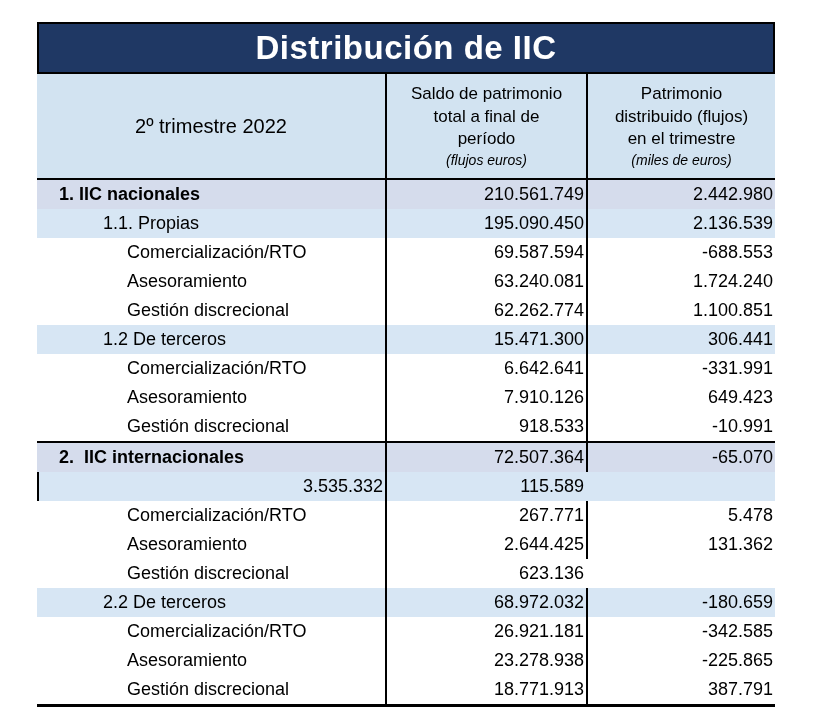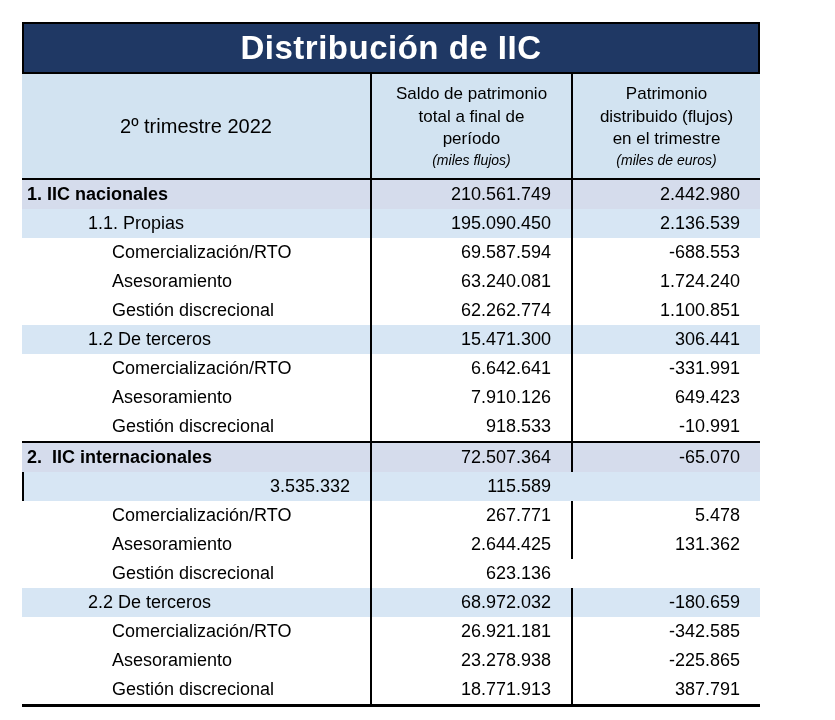--- a/index.html
+++ b/index.html
@@ -11,21 +11,21 @@
   }
   .page {
     position: relative;
     width: 835px;
     height: 720px;
     background: #ffffff;
     overflow: hidden;
   }
   .iic-table {
     position: absolute;
-    left: 22px;
+    left: 37px;
     top: 22px;
     width: 738px;
   }
   .title-bar {
     box-sizing: border-box;
     height: 52px;
     background: var(--title-bg, #1F3864);
     border: 2px solid var(--border, #000000);
     display: flex;
     align-items: center;
@@ -86,47 +86,47 @@
   .tbody .row.section { background: var(--section-bg, #D5DCEC); }
   .tbody .row.subsection { background: var(--subsection-bg, #D7E6F4); }
   .tbody .row.section-divider { border-top: 2px solid var(--border, #000000); }
   .tbody { border-bottom: 3px solid var(--border, #000000); }
   .tbody .cell {
     height: 100%;
     display: flex;
     align-items: center;
   }
   .col-label { white-space: pre; padding-left: 5px; }
-  .row.section .col-label { font-weight: bold; }
+  .row.section .col-label { font-weight: bold; margin-left: 17px; }
   .row.subsection .col-label { padding-left: 66px; }
   .row.detail .col-label { padding-left: 90px; }
   .col-num {
     justify-content: flex-end;
-    padding-right: 20px;
+    padding-right: 2px;
   }
 </style>
 </head>
 <body>
 
 <div class="page">
   <div class="iic-table">
 
     <div class="title-bar">
       <span>Distribución de IIC</span>
     </div>
 
     <div class="grid-row head-row">
       <div class="cell head-col1">
         <span>2º trimestre 2022</span>
       </div>
       <div class="cell head-col vline">
         <span>Saldo de patrimonio</span>
         <span>total a final de</span>
         <span>período</span>
-        <span class="hunit">(miles flujos)</span>
+        <span class="hunit">(flujos euros)</span>
       </div>
       <div class="cell head-col vline">
         <span>Patrimonio</span>
         <span>distribuido (flujos)</span>
         <span>en el trimestre</span>
         <span class="hunit">(miles de euros)</span>
       </div>
     </div>
 
     <div class="tbody">

